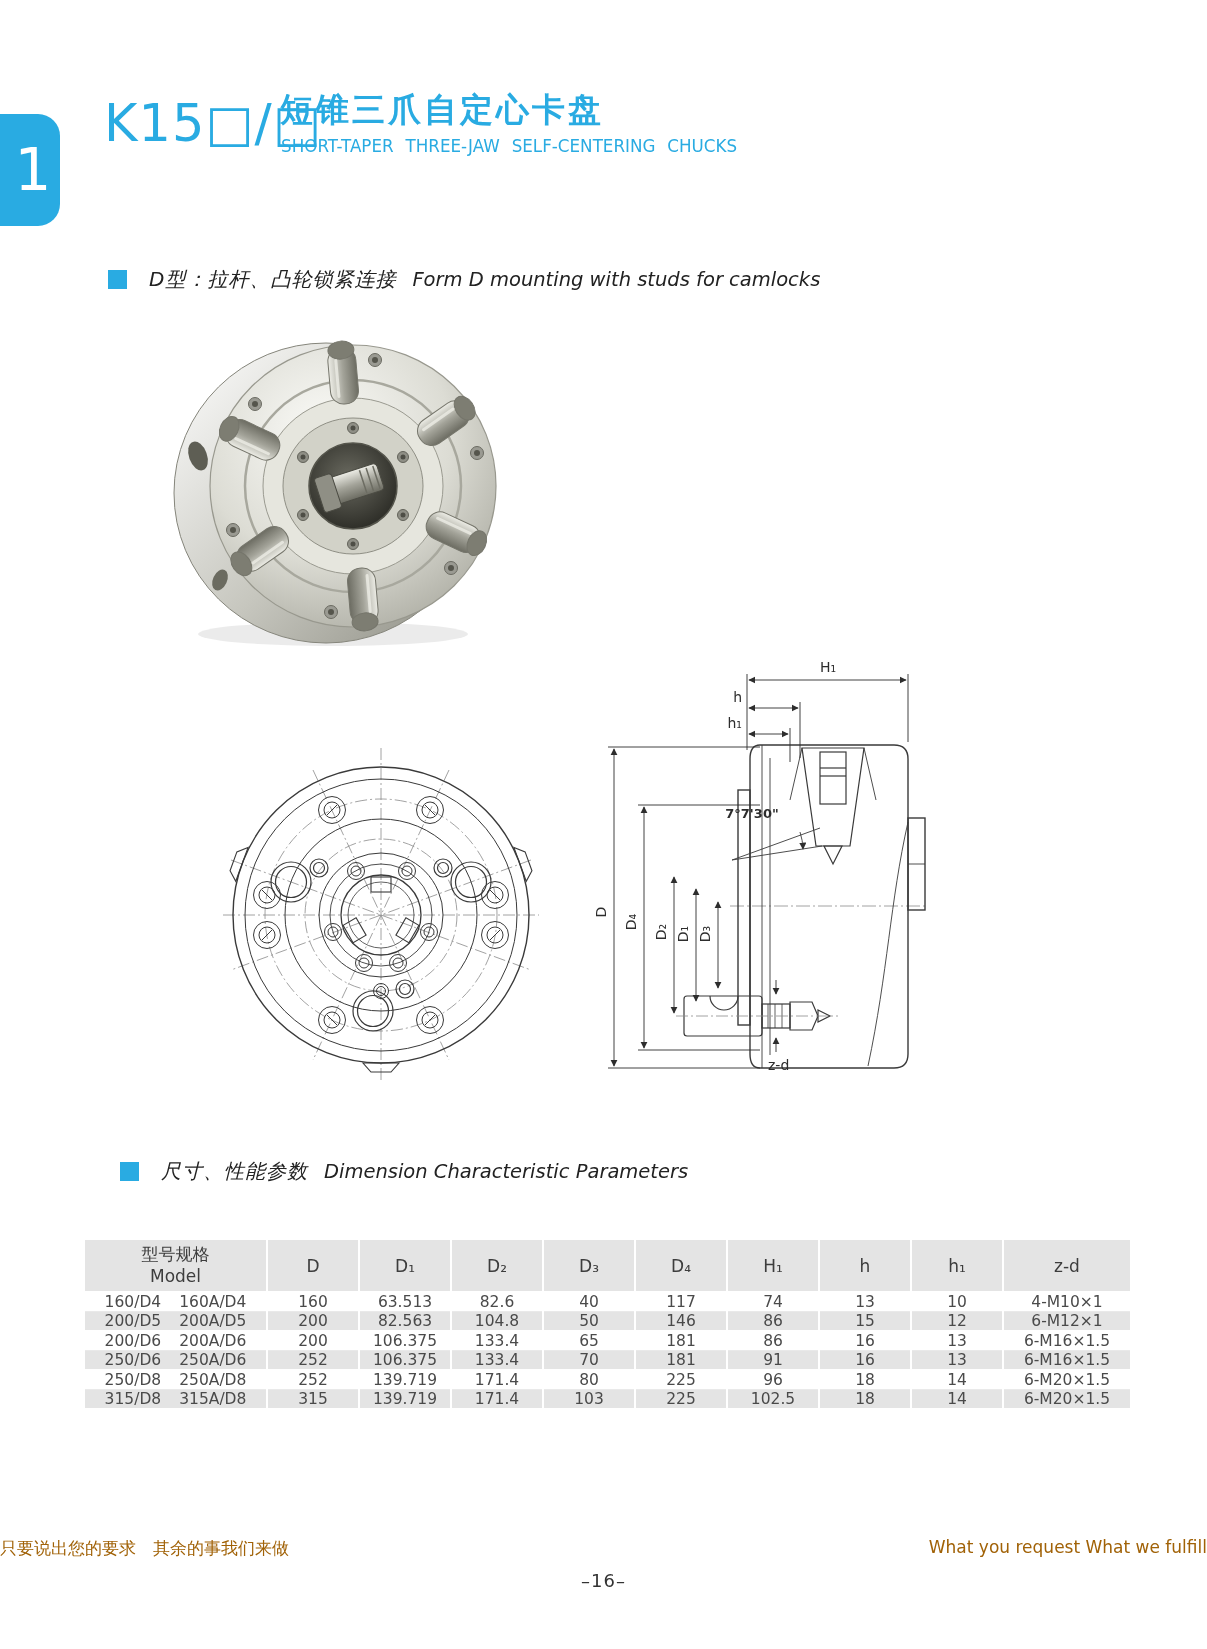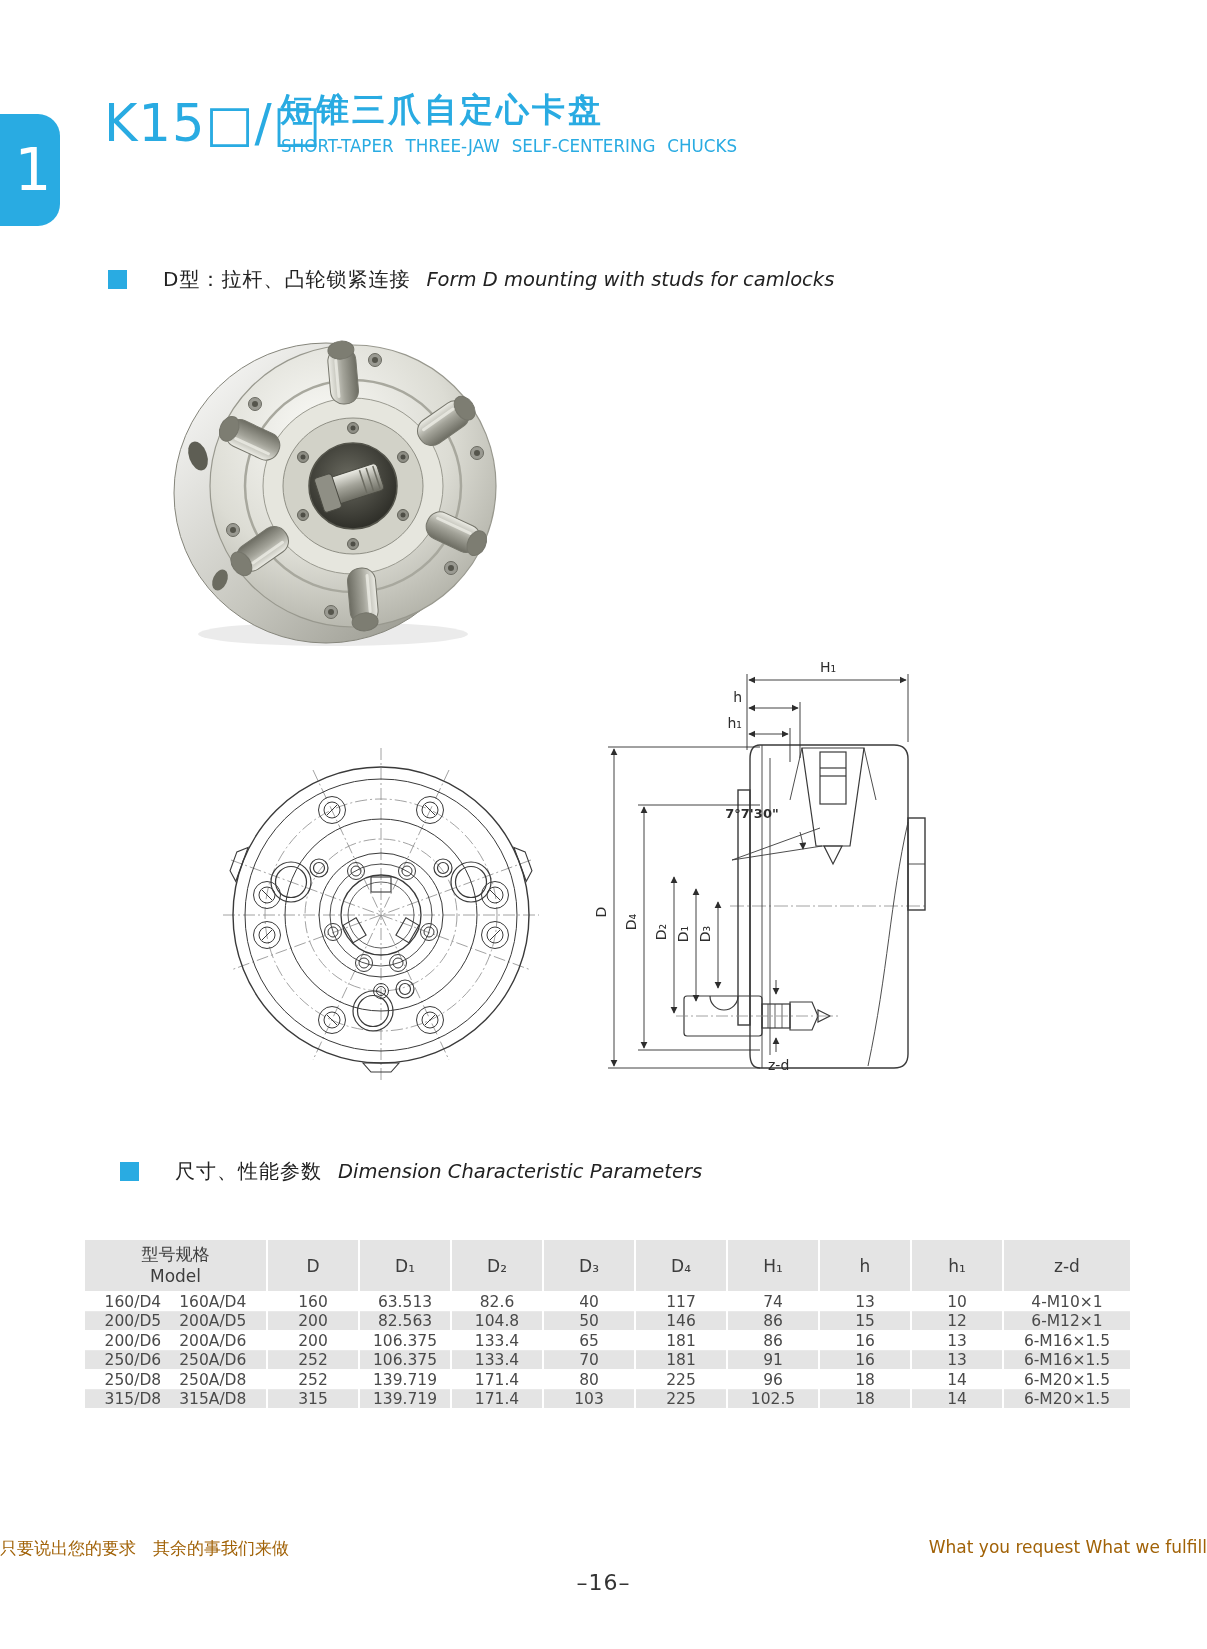--- a/index.html
+++ b/index.html
@@ -17,21 +17,21 @@
   .model-code { position:absolute; left:104px; top:94px; color:var(--accent);
     font-size:51px; font-weight:normal; letter-spacing:1px; }
   .title-zh { position:absolute; left:280px; top:88px; color:var(--accent);
     font-size:33px; font-weight:bold; letter-spacing:3px; }
   .title-en { position:absolute; left:281px; top:135px; color:var(--accent);
     font-size:18px; letter-spacing:0; word-spacing:7px; transform:scaleX(.93); transform-origin:left; white-space:nowrap; }
 
   
   .section-header { position:absolute; display:flex; align-items:center; }
   .section-header .bullet { width:19px; height:19px; background:var(--accent); display:inline-block; flex:none; }
-  .section-header .zh { margin-left:36px; font-size:20px; color:#222; letter-spacing:1px; white-space:nowrap; }
+  .section-header .zh { margin-left:22px; font-size:20px; color:#222; letter-spacing:1px; white-space:nowrap;font-style:italic; }
   .section-header .en { margin-left:16px; font-size:19.5px; color:#222; white-space:nowrap;font-style:italic; }
   #sec-mounting { left:108px; top:266px; }
   #sec-parameters { left:104px; top:1158px;padding-left:16px; }
 
   
   svg text { font-family:"DejaVu Sans","Liberation Sans",sans-serif; fill:#2d2d2d; }
   .dim-label { font-size:14px; }
   .angle-label { font-size:13px; font-weight:bold; }
 
   
@@ -44,21 +44,21 @@
   .param-table tbody tr.alt td { background:var(--gray); }
   .param-table tbody tr:not(.alt) td { border-bottom:1px solid #e9e9e9; }
   .model-h span { display:block; line-height:1.25; }
   .model-cell span { display:inline-block; margin:0 9px; }
   col.c-model { width:182px; } col.c-num { width:92px; } col.c-zd { width:128px; }
 
   
   .footer-slogan { position:absolute; left:0; top:1537px; width:100%; display:flex;
     justify-content:space-between; gap:30px; font-size:17px; color:#a16207; }
   .page-number { position:absolute; left:0; top:1570px; width:100%; text-align:center;
-    font-size:22px; color:#333; letter-spacing:1px; }
+    font-size:18px; color:#333; letter-spacing:1px; }
 </style>
 </head>
 <body>
 
 <div class="page">
 
   <div class="chapter-tab">
     <span>1</span>
   </div>
 

